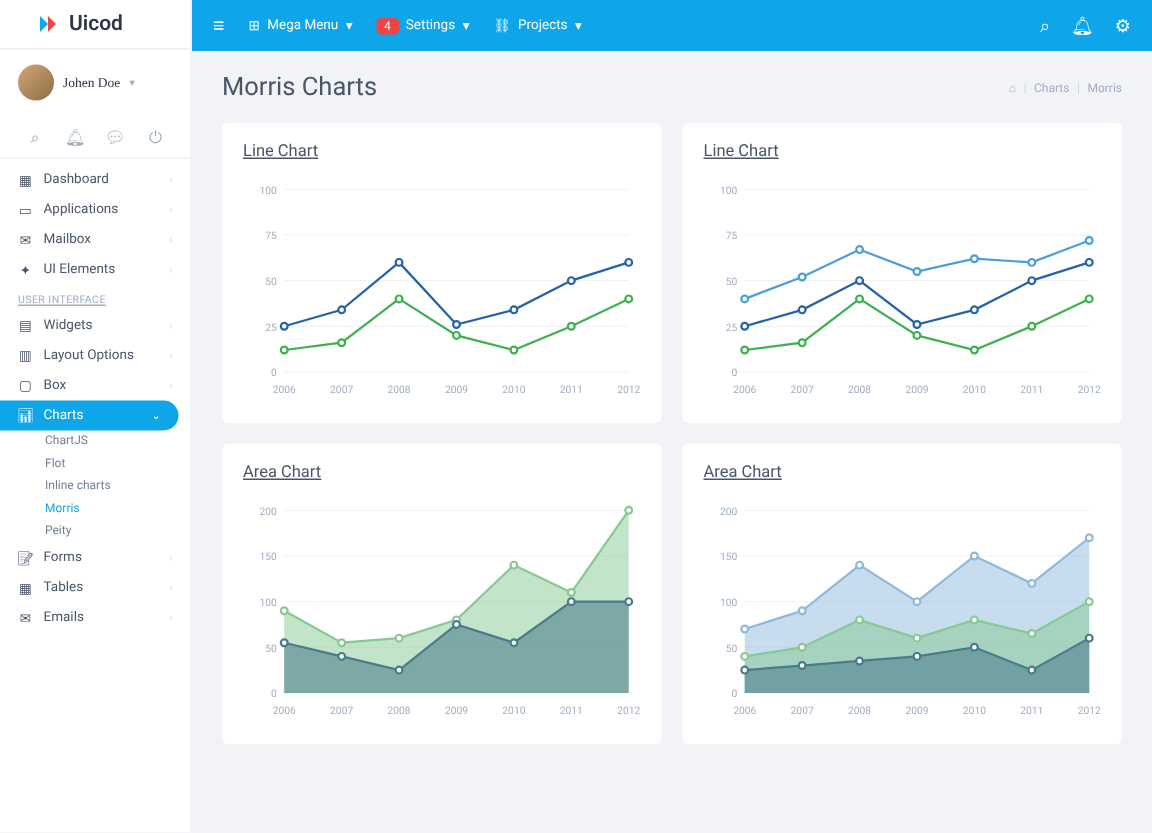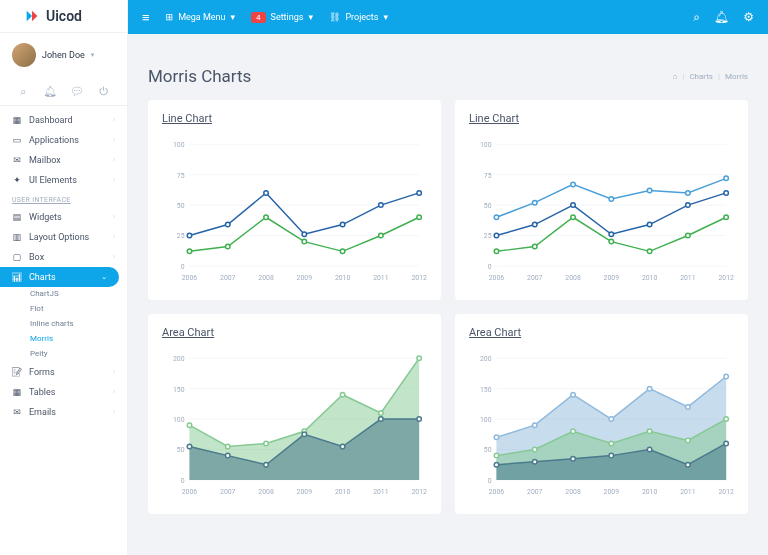--- a/index.html
+++ b/index.html
@@ -4,38 +4,38 @@
 <style>
 * { box-sizing: border-box; margin: 0; padding: 0; }
 body { font-family: -apple-system, BlinkMacSystemFont, "Segoe UI", Roboto, sans-serif; font-size: 11px; background: #f1f3f6; width: 768px; height: 555px; overflow: hidden; color: #4a5568; }
 .app { display: flex; height: 100%; }
 .sidebar { width: 128px; background: #fff; display: flex; flex-direction: column; border-right: 1px solid #eef0f3; }
 .logo-row { display: flex; align-items: center; gap: 6px; padding: 8px 24px; border-bottom: 1px solid #eef0f3; }
 .logo-icon { width: 16px; height: 16px; }
 .logo-text { font-size: 14px; font-weight: 600; color: #2d3748; }
 .user-row { display: flex; align-items: center; gap: 6px; padding: 10px 12px; }
 .avatar { width: 24px; height: 24px; border-radius: 50%; background: linear-gradient(135deg, #d4a574, #8b6f47); flex-shrink: 0; }
-.username { font-size: 9px; color: #2d3748; }
+.username { font-size: 9px; color: #2d3748; font-family: Liberation Serif, serif; }
 .icon-row { display: flex; justify-content: space-around; padding: 6px 10px; border-bottom: 1px solid #eef0f3; color: #a0aec0; }
 .icon-btn { width: 16px; height: 16px; display: flex; align-items: center; justify-content: center; font-size: 11px; cursor: pointer; }
 .menu { flex: 1; overflow-y: auto; padding-top: 4px; }
 .menu-heading { font-size: 7px; color: #a0aec0; padding: 6px 12px 3px; letter-spacing: 0.3px; text-decoration: underline; }
 .menu-item { display: flex; align-items: center; padding: 5px 12px; font-size: 9px; color: #4a5568; cursor: pointer; gap: 7px; }
 .menu-item .chev { margin-left: auto; color: #cbd5e0; font-size: 7px; }
 .menu-item.active { background: #0ea5e9; color: #fff; border-radius: 0 14px 14px 0; margin-right: 8px; }
 .menu-item.active .chev { color: #fff; }
 .menu-sub { padding: 2px 12px 4px 30px; font-size: 8px; color: #718096; cursor: pointer; }
 .menu-sub.current { color: #0ea5e9; }
 .menu-icon { width: 10px; height: 10px; display: inline-flex; align-items: center; justify-content: center; font-size: 9px; }
 .main { flex: 1; display: flex; flex-direction: column; }
 .topbar { height: 34px; background: #0ea5e9; display: flex; align-items: center; padding: 0 14px; color: #fff; gap: 16px; }
 .top-item { display: flex; align-items: center; gap: 5px; font-size: 9px; cursor: pointer; }
 .badge-red { background: #ef4444; color: #fff; font-size: 8px; padding: 1px 5px; border-radius: 3px; }
 .top-right { margin-left: auto; display: flex; gap: 14px; font-size: 12px; }
-.content { flex: 1; overflow-y: auto; padding: 32px 20px; }
+.content { flex: 1; overflow-y: auto; padding: 14px 20px; }
 .page-head { display: flex; align-items: center; justify-content: space-between; margin-bottom: 14px; }
 .page-title { font-size: 17px; color: #4a5568; font-weight: 400; }
 .breadcrumb { font-size: 8px; color: #a0aec0; display: flex; gap: 5px; align-items: center; }
 .breadcrumb .sep { color: #cbd5e0; }
 .grid { display: grid; grid-template-columns: 1fr 1fr; gap: 14px; }
 .card { background: #fff; border-radius: 4px; padding: 12px 14px; text-decoration: underline; }
 .card-title { font-size: 11px; color: #4a5568; margin-bottom: 10px; }
 .chart { width: 100%; height: 150px; }
 </style>
 </head>

